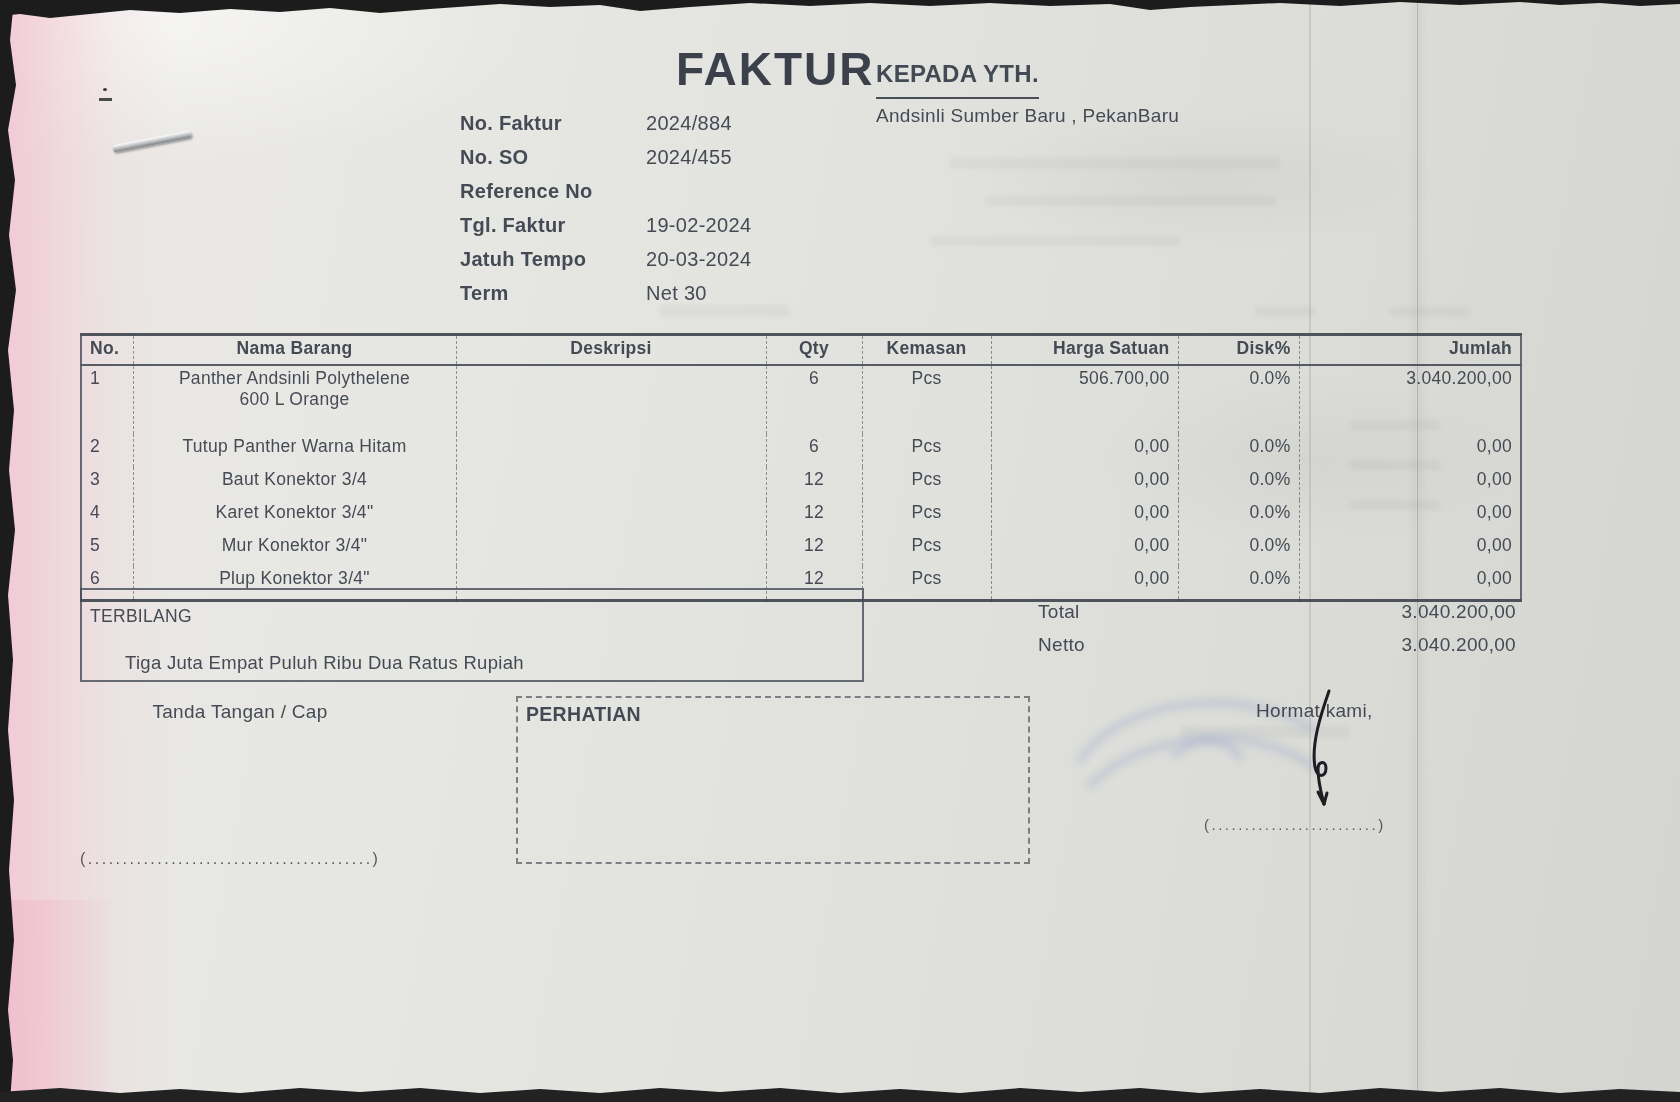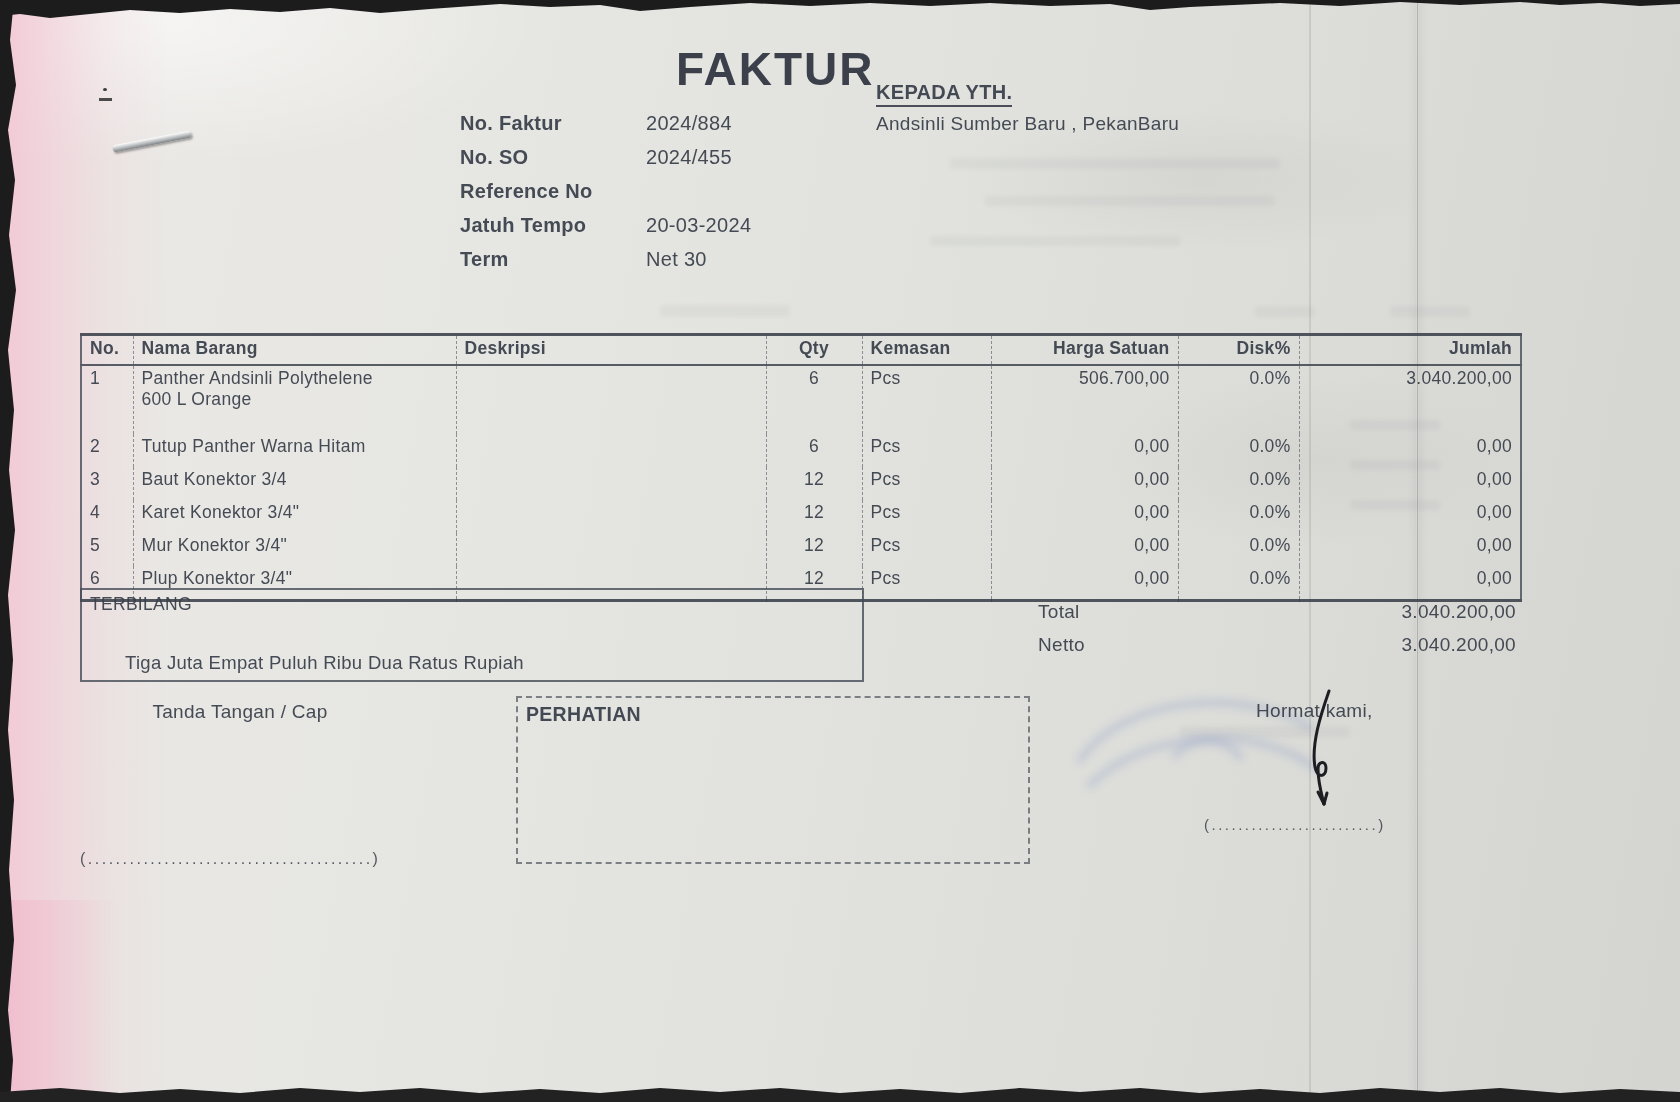--- a/index.html
+++ b/index.html
@@ -28,44 +28,44 @@
 
   
   .edge{position:absolute;pointer-events:none;}
 
   
   .ink{color:rgba(56,62,73,.93);letter-spacing:.3px;}
   .b{font-weight:700;}
 
   .title{position:absolute;left:676px;top:42px;font-size:46px;font-weight:700;letter-spacing:2px;color:rgba(50,55,65,.95);transform:scaleY(1.02);}
   .kepada{position:absolute;left:876px;top:60px;font-size:20px;}
-  .kepada .klabel{font-size:20px;border-bottom:2px solid rgba(56,62,73,.9);padding-bottom:1px;display:inline-block;margin-top:21px;}
+  .kepada .klabel{font-size:24px;border-bottom:2px solid rgba(56,62,73,.9);padding-bottom:9px;display:inline-block;}
   .kepada .kname{font-size:19px;margin-top:6px;}
 
   .meta{position:absolute;left:460px;top:112px;font-size:20px;}
   .meta .mrow{display:flex;height:34px;align-items:flex-start;}
   .meta .ml{width:186px;font-weight:700;}
   .meta .mv{font-weight:400;}
 
   table.items{position:absolute;left:80px;top:333px;width:1440px;border-collapse:collapse;table-layout:fixed;font-size:17.5px;}
   table.items th,table.items td{padding:2px 8px;vertical-align:top;overflow:hidden;white-space:nowrap;}
   table.items thead th{font-weight:700;text-align:left;height:24px;
     border-top:3px solid rgba(62,68,78,.9);border-bottom:2px solid rgba(62,68,78,.85);}
   table.items{border-left:2px solid rgba(70,76,86,.8);border-right:2px solid rgba(70,76,86,.8);border-bottom:3px solid rgba(62,68,78,.9);}
-  table.items th+th,table.items td+td{border-left:1px dashed rgba(90,96,104,.65);}
+  table.items th+th,table.items td+td{border-left:1px dashed rgba(90,96,104,.65);text-align:center;}
   .col-no{width:52px;}.col-name{width:323px;}.col-desc{width:310px;}
   .col-qty{width:96px;}.col-kem{width:129px;}.col-price{width:187px;}
   .col-disc{width:121px;}.col-amt{width:222px;}
   .t-c{text-align:center!important;}.t-r{text-align:right!important;}
   tr.item-row td{height:29px;}
   tr.item-row.tall td{height:64px;}
 
   .terbilang{position:absolute;left:80px;top:588px;width:780px;height:90px;
     border:2px solid rgba(70,76,86,.8);font-size:18px;}
-  .terbilang .tlabel{padding:4px 8px;font-size:17.5px;}
+  .terbilang .tlabel{padding:16px 8px;font-size:17.5px;}
   .terbilang .ttext{position:absolute;left:4px;bottom:6px;font-size:18.5px;margin-left:39px;}
 
   .totals{position:absolute;left:1038px;top:589px;width:478px;font-size:19px;margin-top:12px;}
   .totals .trow{display:flex;justify-content:space-between;height:33px;}
 
   .penerima{position:absolute;left:95px;top:697px;width:290px;text-align:center;font-size:19px;line-height:29px;}
   .perhatian{position:absolute;left:516px;top:696px;width:510px;height:164px;
     border:2px dashed rgba(80,86,94,.7);font-size:19.5px;font-weight:bold;}
   .perhatian .plabel{padding:5px 8px;}
   .hormat{position:absolute;left:1256px;top:700px;font-size:19px;}
@@ -125,20 +125,24 @@
       <span class="ml">No. Faktur</span>
       <span class="mv">2024/884</span>
     </div>
     <div class="mrow">
       <span class="ml">No. SO</span>
       <span class="mv">2024/455</span>
     </div>
     <div class="mrow">
       <span class="ml">Reference No</span>
       <span class="mv"></span>
+    </div>
+    <div class="mrow">
+      <span class="ml">Tgl. Faktur</span>
+      <span class="mv">19-02-2024</span>
     </div>
     <div class="mrow">
       <span class="ml">Jatuh Tempo</span>
       <span class="mv">20-03-2024</span>
     </div>
     <div class="mrow">
       <span class="ml">Term</span>
       <span class="mv">Net 30</span>
     </div>
   </div>

